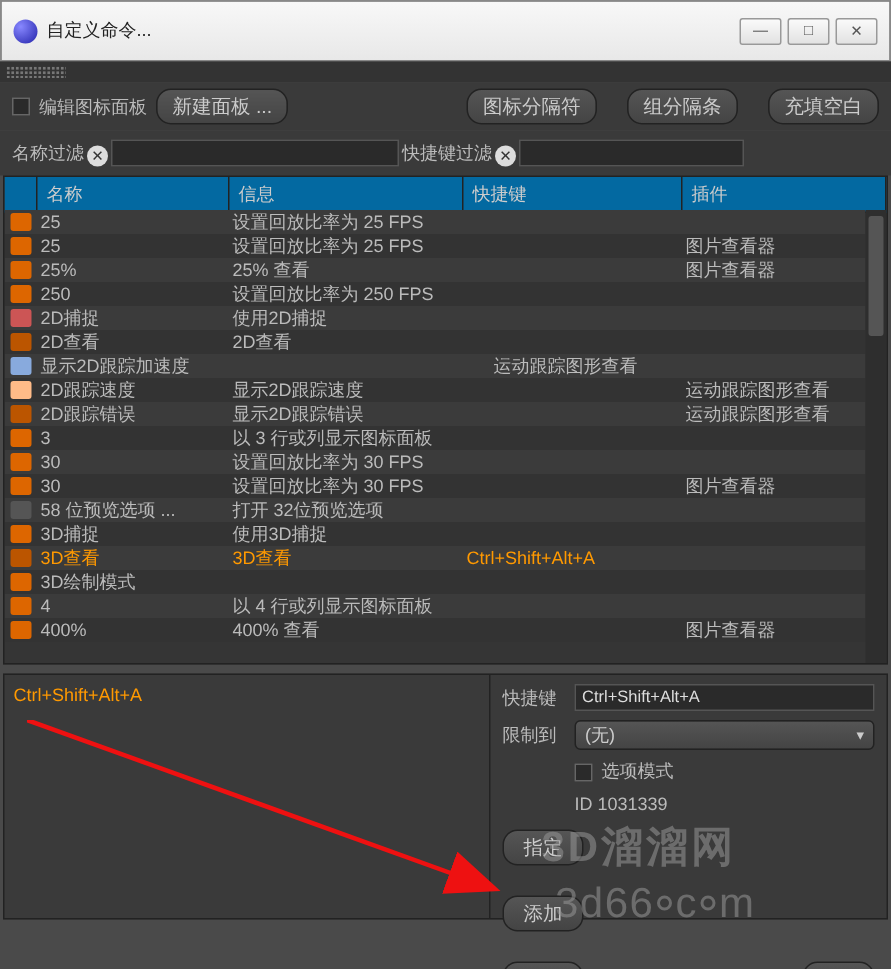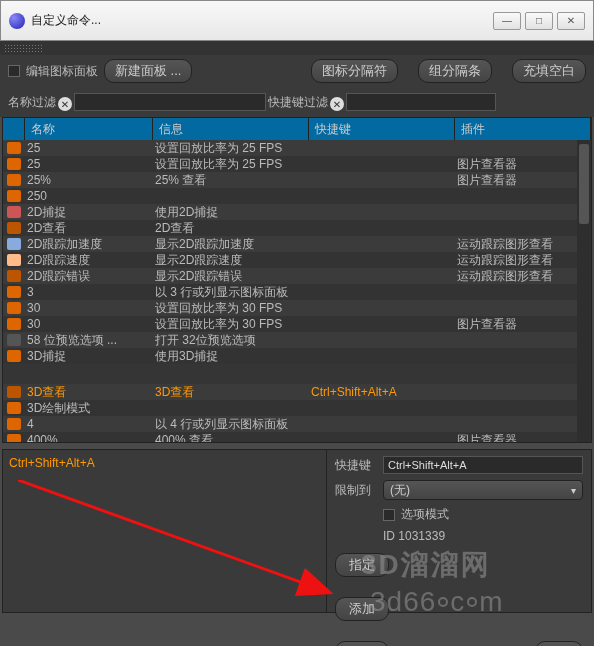--- a/index.html
+++ b/index.html
@@ -33,21 +33,21 @@
 .col-icon { width: 22px; }
 .col-name { width: 128px; }
 .col-info { width: 156px; }
 .col-key  { width: 146px; }
 .col-plug { flex: 1; }
 
 .tbody { position: absolute; top: 22px; bottom: 0; left: 0; right: 14px; overflow: hidden; }
 .row { display: flex; font-size: 12px; color: #bbb; height: 16px; align-items: center; }
 .row:nth-child(odd){ background: #3b3b3b; }
 .row:nth-child(even){ background: #333; }
-.row.sel { color: #f90; margin-top: 20px; }
+.row.sel { color: #f90; }
 .row .ic { width: 22px; display: flex; align-items: center; justify-content: center; }
 .row .ic span { display: inline-block; width: 14px; height: 12px; border-radius: 2px; }
 .cell { overflow: hidden; white-space: nowrap; padding-left: 2px; }
 .scrollbar { position: absolute; right: 0; top: 22px; bottom: 0; width: 14px; background: #2e2e2e; }
 .thumb { position: absolute; left: 2px; right: 2px; top: 4px; height: 80px; background: #555; border-radius: 2px; }
 
 
 .bottom { display: flex; background: #3a3a3a; margin: 6px 2px 0; border: 1px solid #222; height: 164px; }
 .b-left { width: 324px; border-right: 1px solid #222; padding: 6px; font-size: 12px; color: #f90; position: relative; }
 .b-right { flex: 1; padding: 6px 8px; font-size: 12px; color: #bbb; }
@@ -141,20 +141,21 @@
         <div class="cell col-name">25%</div>
         <div class="cell col-info">25% 查看</div>
         <div class="cell col-key"></div>
         <div class="cell col-plug">图片查看器</div>
       </div>
       <div class="row">
         <div class="ic">
           <span style="background:#d60"></span>
         </div>
         <div class="cell col-name">250</div>
+        <div class="cell col-info">设置回放比率为 250 FPS</div>
         <div class="cell col-key"></div>
         <div class="cell col-plug"></div>
       </div>
       <div class="row">
         <div class="ic">
           <span style="background:#c55"></span>
         </div>
         <div class="cell col-name">2D捕捉</div>
         <div class="cell col-info">使用2D捕捉</div>
         <div class="cell col-key"></div>
@@ -166,21 +167,20 @@
         </div>
         <div class="cell col-name">2D查看</div>
         <div class="cell col-info">2D查看</div>
         <div class="cell col-key"></div>
         <div class="cell col-plug"></div>
       </div>
       <div class="row">
         <div class="ic">
           <span style="background:#8ad"></span>
         </div>
-        <div class="cell col-name">2D跟踪加速度</div>
         <div class="cell col-info">显示2D跟踪加速度</div>
         <div class="cell col-key"></div>
         <div class="cell col-plug">运动跟踪图形查看</div>
       </div>
       <div class="row">
         <div class="ic">
           <span style="background:#fb8"></span>
         </div>
         <div class="cell col-name">2D跟踪速度</div>
         <div class="cell col-info">显示2D跟踪速度</div>

